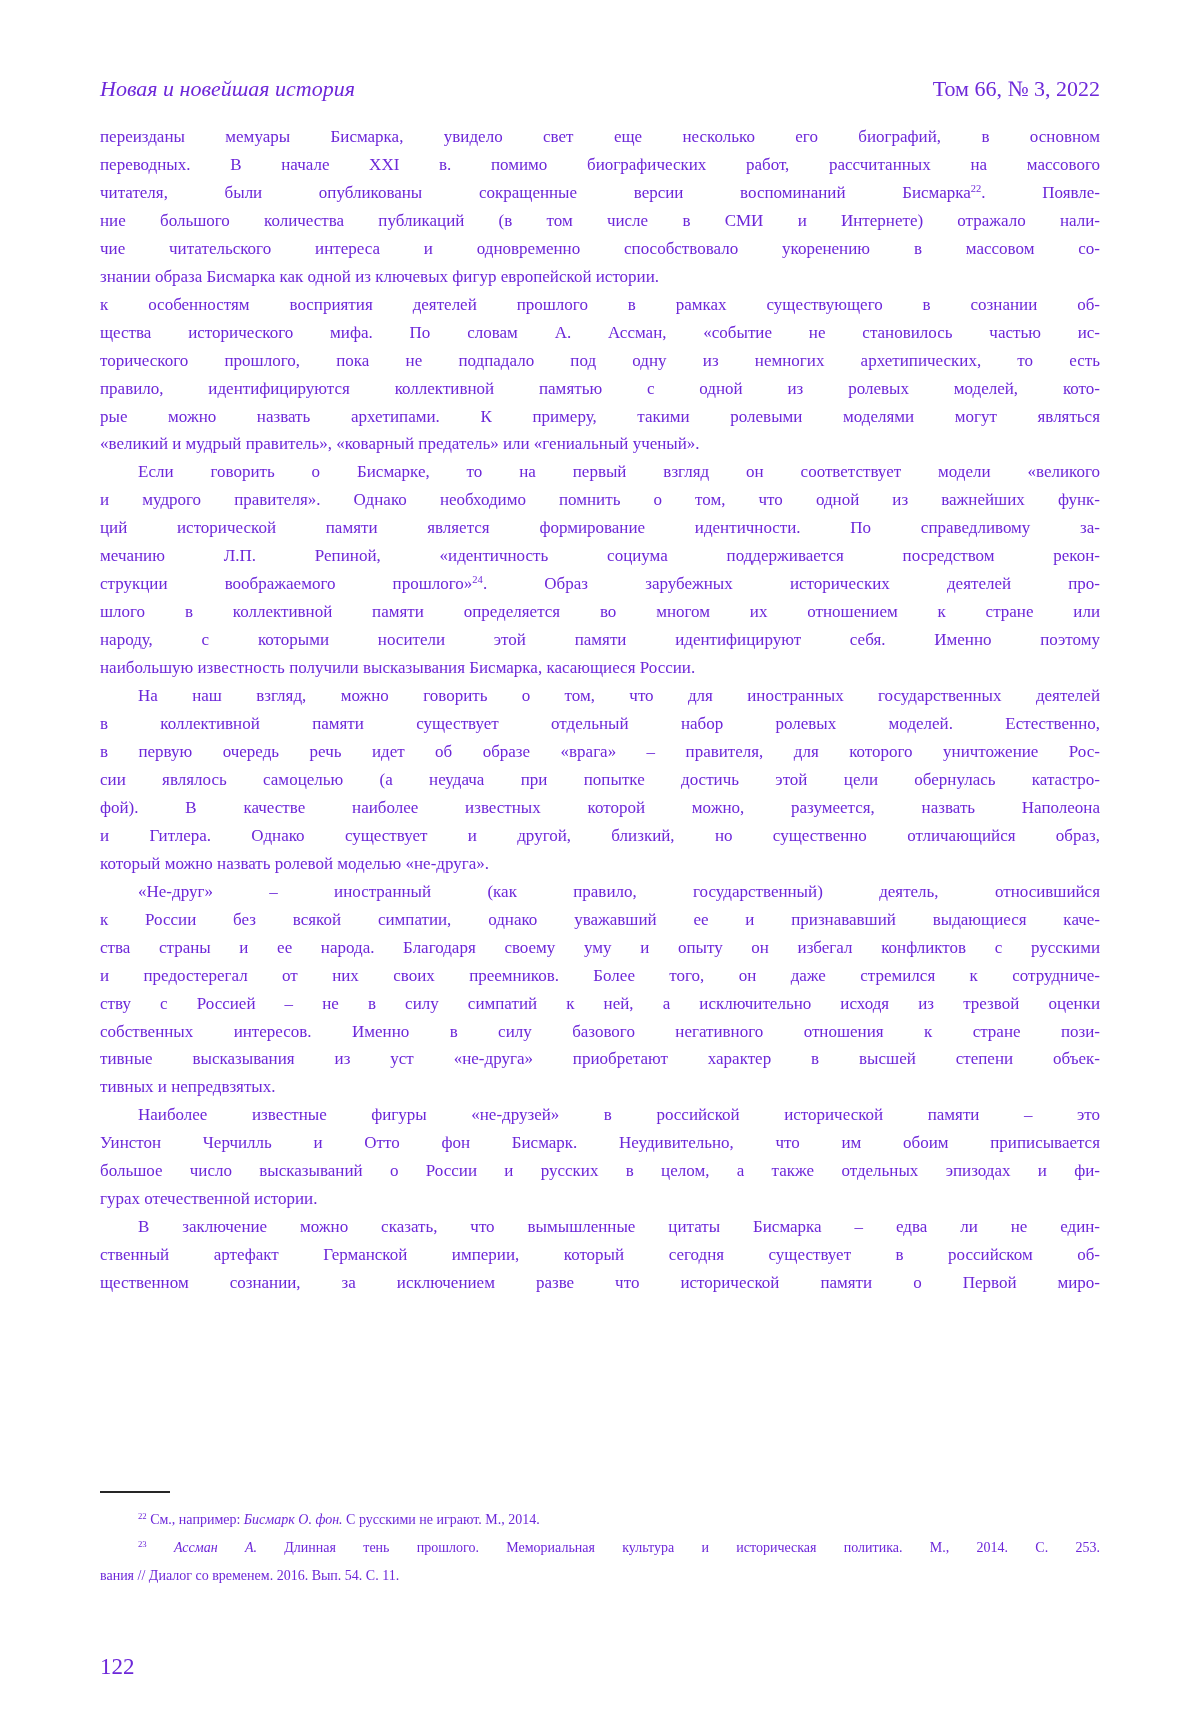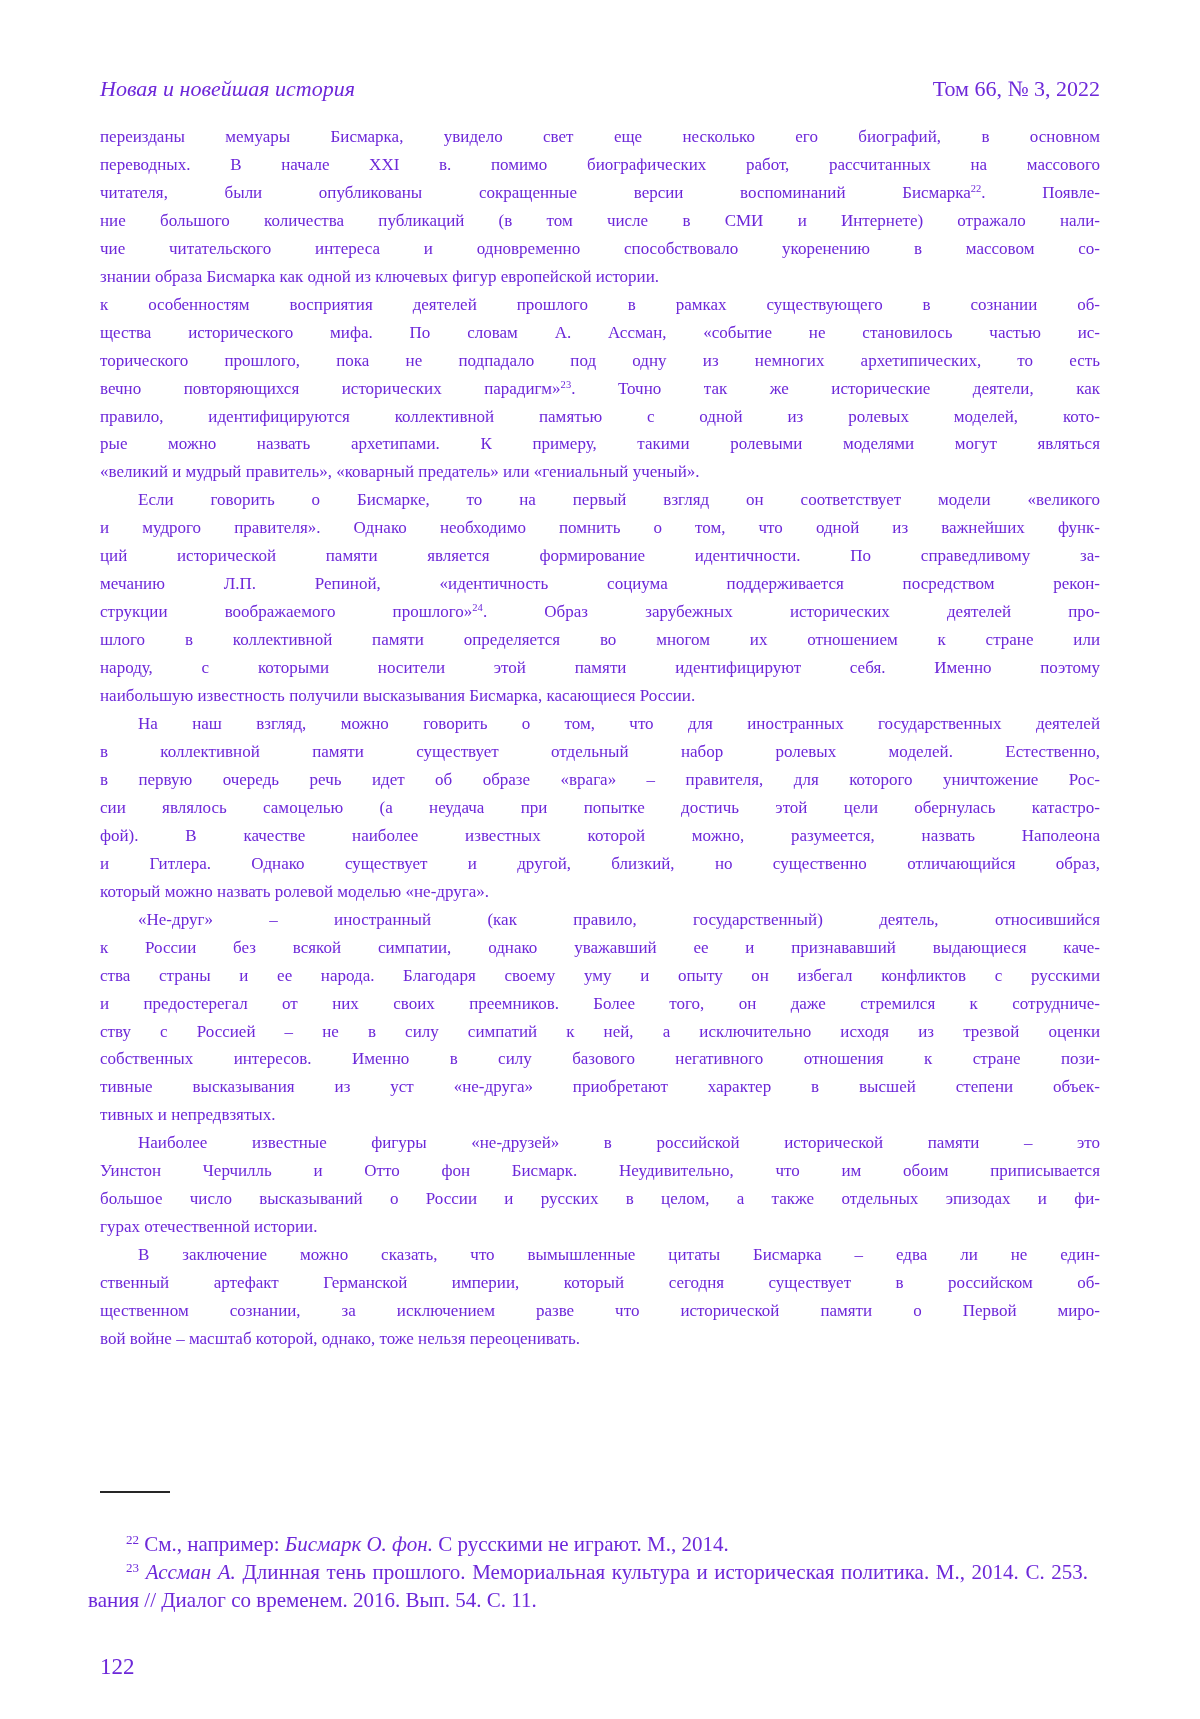--- a/index.html
+++ b/index.html
@@ -47,25 +47,24 @@
   .footnote-rule {
     position: absolute;
     left: 100px;
     top: 1491px;
     width: 70px;
     height: 0;
     border-top: 2px solid #262626;
   }
   .footnotes {
     position: absolute;
-    left: 88px;
+    left: 100px;
     width: 1000px;
     top: 1506px;
-    font-size: 21px;
-    margin-top: 24px;
+    font-size: 14px;
   }
   .footnotes .line { line-height: 28px; }
   .page-number {
     position: absolute;
     left: 100px;
     top: 1634px;
     font-size: 23px;
     line-height: 26px;
     margin-top: 20px;
   }
@@ -83,21 +82,20 @@
   <main id="body-text" class="body-text">
       <div class="line jfull">переизданы мемуары Бисмарка, увидело свет еще несколько его биографий, в основном</div>
       <div class="line jfull">переводных. В начале XXI в. помимо биографических работ, рассчитанных на массового</div>
       <div class="line jfull">читателя, были опубликованы сокращенные версии воспоминаний Бисмарка<sup>22</sup>. Появле-</div>
       <div class="line jfull">ние большого количества публикаций (в том числе в СМИ и Интернете) отражало нали-</div>
       <div class="line jfull">чие читательского интереса и одновременно способствовало укоренению в массовом со-</div>
       <div class="line">знании образа Бисмарка как одной из ключевых фигур европейской истории.</div>
       <div class="line jfull">к особенностям восприятия деятелей прошлого в рамках существующего в сознании об-</div>
       <div class="line jfull">щества исторического мифа. По словам А. Ассман, «событие не становилось частью ис-</div>
       <div class="line jfull">торического прошлого, пока не подпадало под одну из немногих архетипических, то есть</div>
-      <div class="line jfull">вечно повторяющихся исторических парадигм»<sup>23</sup>. Точно так же исторические деятели, как</div>
       <div class="line jfull">правило, идентифицируются коллективной памятью с одной из ролевых моделей, кото-</div>
       <div class="line jfull">рые можно назвать архетипами. К примеру, такими ролевыми моделями могут являться</div>
       <div class="line">«великий и мудрый правитель», «коварный предатель» или «гениальный ученый».</div>
       <div class="line jfull indent">Если говорить о Бисмарке, то на первый взгляд он соответствует модели «великого</div>
       <div class="line jfull">и мудрого правителя». Однако необходимо помнить о том, что одной из важнейших функ-</div>
       <div class="line jfull">ций исторической памяти является формирование идентичности. По справедливому за-</div>
       <div class="line jfull">мечанию Л.П. Репиной, «идентичность социума поддерживается посредством рекон-</div>
       <div class="line jfull">струкции воображаемого прошлого»<sup>24</sup>. Образ зарубежных исторических деятелей про-</div>
       <div class="line jfull">шлого в коллективной памяти определяется во многом их отношением к стране или</div>
       <div class="line jfull">народу, с которыми носители этой памяти идентифицируют себя. Именно поэтому</div>
@@ -117,21 +115,20 @@
       <div class="line jfull">собственных интересов. Именно в силу базового негативного отношения к стране пози-</div>
       <div class="line jfull">тивные высказывания из уст «не-друга» приобретают характер в высшей степени объек-</div>
       <div class="line">тивных и непредвзятых.</div>
       <div class="line jfull indent">Наиболее известные фигуры «не-друзей» в российской исторической памяти – это</div>
       <div class="line jfull">Уинстон Черчилль и Отто фон Бисмарк. Неудивительно, что им обоим приписывается</div>
       <div class="line jfull">большое число высказываний о России и русских в целом, а также отдельных эпизодах и фи-</div>
       <div class="line">гурах отечественной истории.</div>
       <div class="line jfull indent">В заключение можно сказать, что вымышленные цитаты Бисмарка – едва ли не един-</div>
       <div class="line jfull">ственный артефакт Германской империи, который сегодня существует в российском об-</div>
       <div class="line jfull">щественном сознании, за исключением разве что исторической памяти о Первой миро-</div>
-      <div class="line">вой войне – масштаб которой, однако, тоже нельзя переоценивать.</div>
     </main>
 
   <div class="footnote-rule"></div>
 
   <section id="footnotes" class="footnotes">
       <div class="line indent"><sup>22</sup> См., например: <i>Бисмарк О. фон.</i> С русскими не играют. М., 2014.</div>
       <div class="line jfull indent"><sup>23</sup> <i>Ассман А.</i> Длинная тень прошлого. Мемориальная культура и историческая политика. М., 2014. С. 253.</div>
       <div class="line">вания // Диалог со временем. 2016. Вып. 54. С. 11.</div>
     </section>
 

